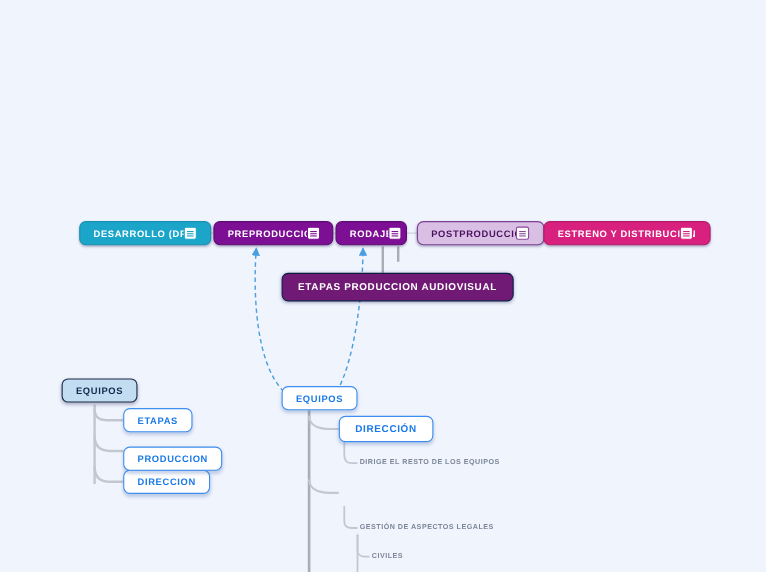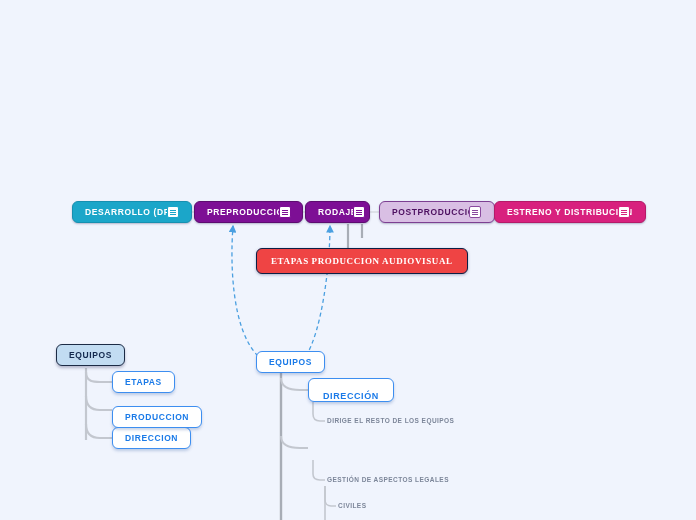--- a/index.html
+++ b/index.html
@@ -52,24 +52,23 @@
   .stage.purple  { background: #7d0f95; border-color: #5d0b70; }
   .stage.lilac   { background: #d9bfe4; border-color: #7d3f92; color: #4d1060; }
   .stage.magenta { background: #d8217e; border-color: #b51a68; }
 
   
   .root {
     height: 26px;
     padding: 0 14px;
     font-size: 9px;
     color: #ffffff;
-    background: #ef4444;
+    background: #701a75;
     border: 1.5px solid #0b1f45;
     box-shadow: 0 1px 3px rgba(40,40,90,.35);
-    font-family: Liberation Serif, serif;
   }
 
   
   .blocknode {
     height: 22px;
     padding: 0 12px;
     font-size: 8.5px;
     color: #13294e;
     background: #c2dcf2;
     border: 1.5px solid #1c2b45;
@@ -249,21 +248,21 @@
   </div>
 
   <div class="node outlinenode" style="left:112px; top:406px;">
     <span>PRODUCCION</span>
   </div>
 
   <div class="node outlinenode" style="left:256px; top:351px;">
     <span>EQUIPOS</span>
   </div>
 
-  <div class="node outlinenode big" style="left:308px; top:378px;align-items:flex-end;">
+  <div class="node outlinenode big" style="left:308px; top:378px;">
     <span>DIRECCIÓN</span>
   </div>
 
   <div class="leaf" style="left:327px; top:417px;">DIRIGE EL RESTO DE LOS EQUIPOS</div>
 
 
   <div class="leaf" style="left:327px; top:476px;">GESTIÓN DE ASPECTOS LEGALES</div>
 
   <div class="leaf" style="left:338px; top:502px;">CIVILES</div>
 

